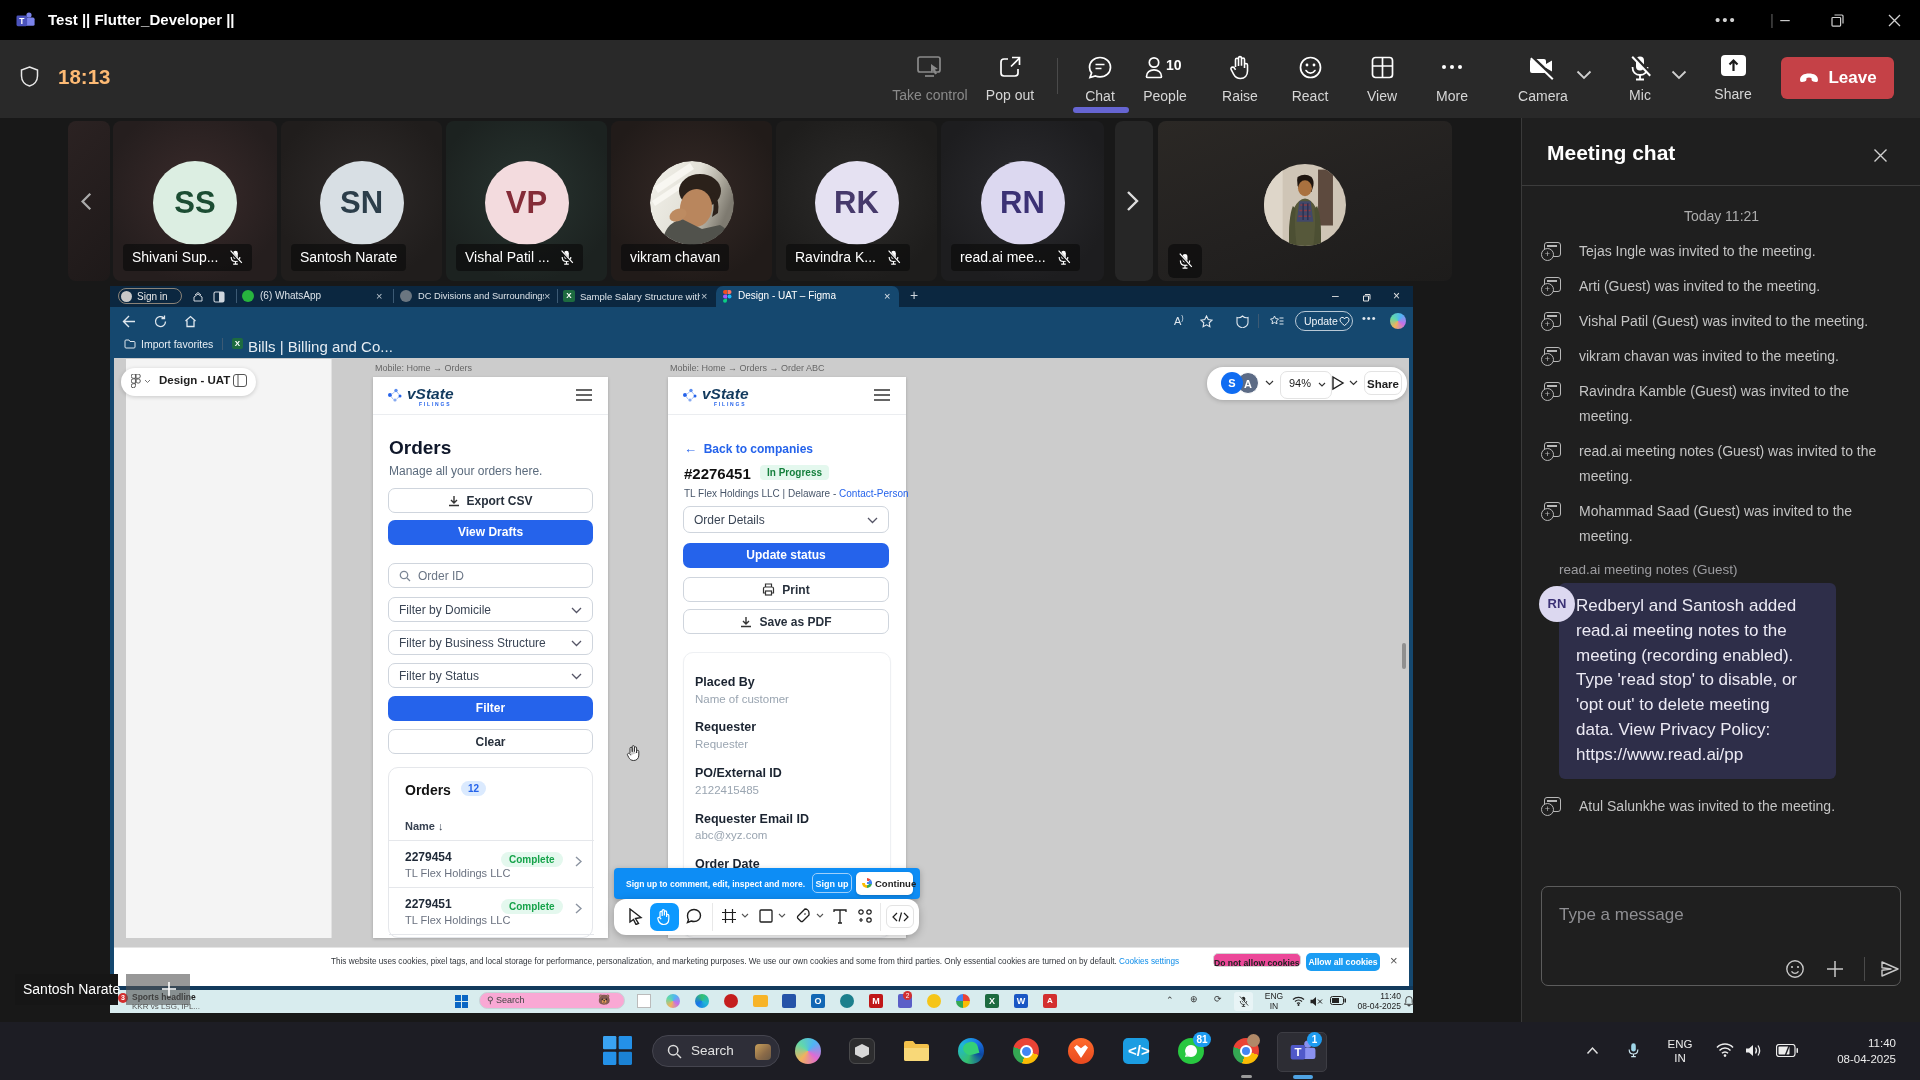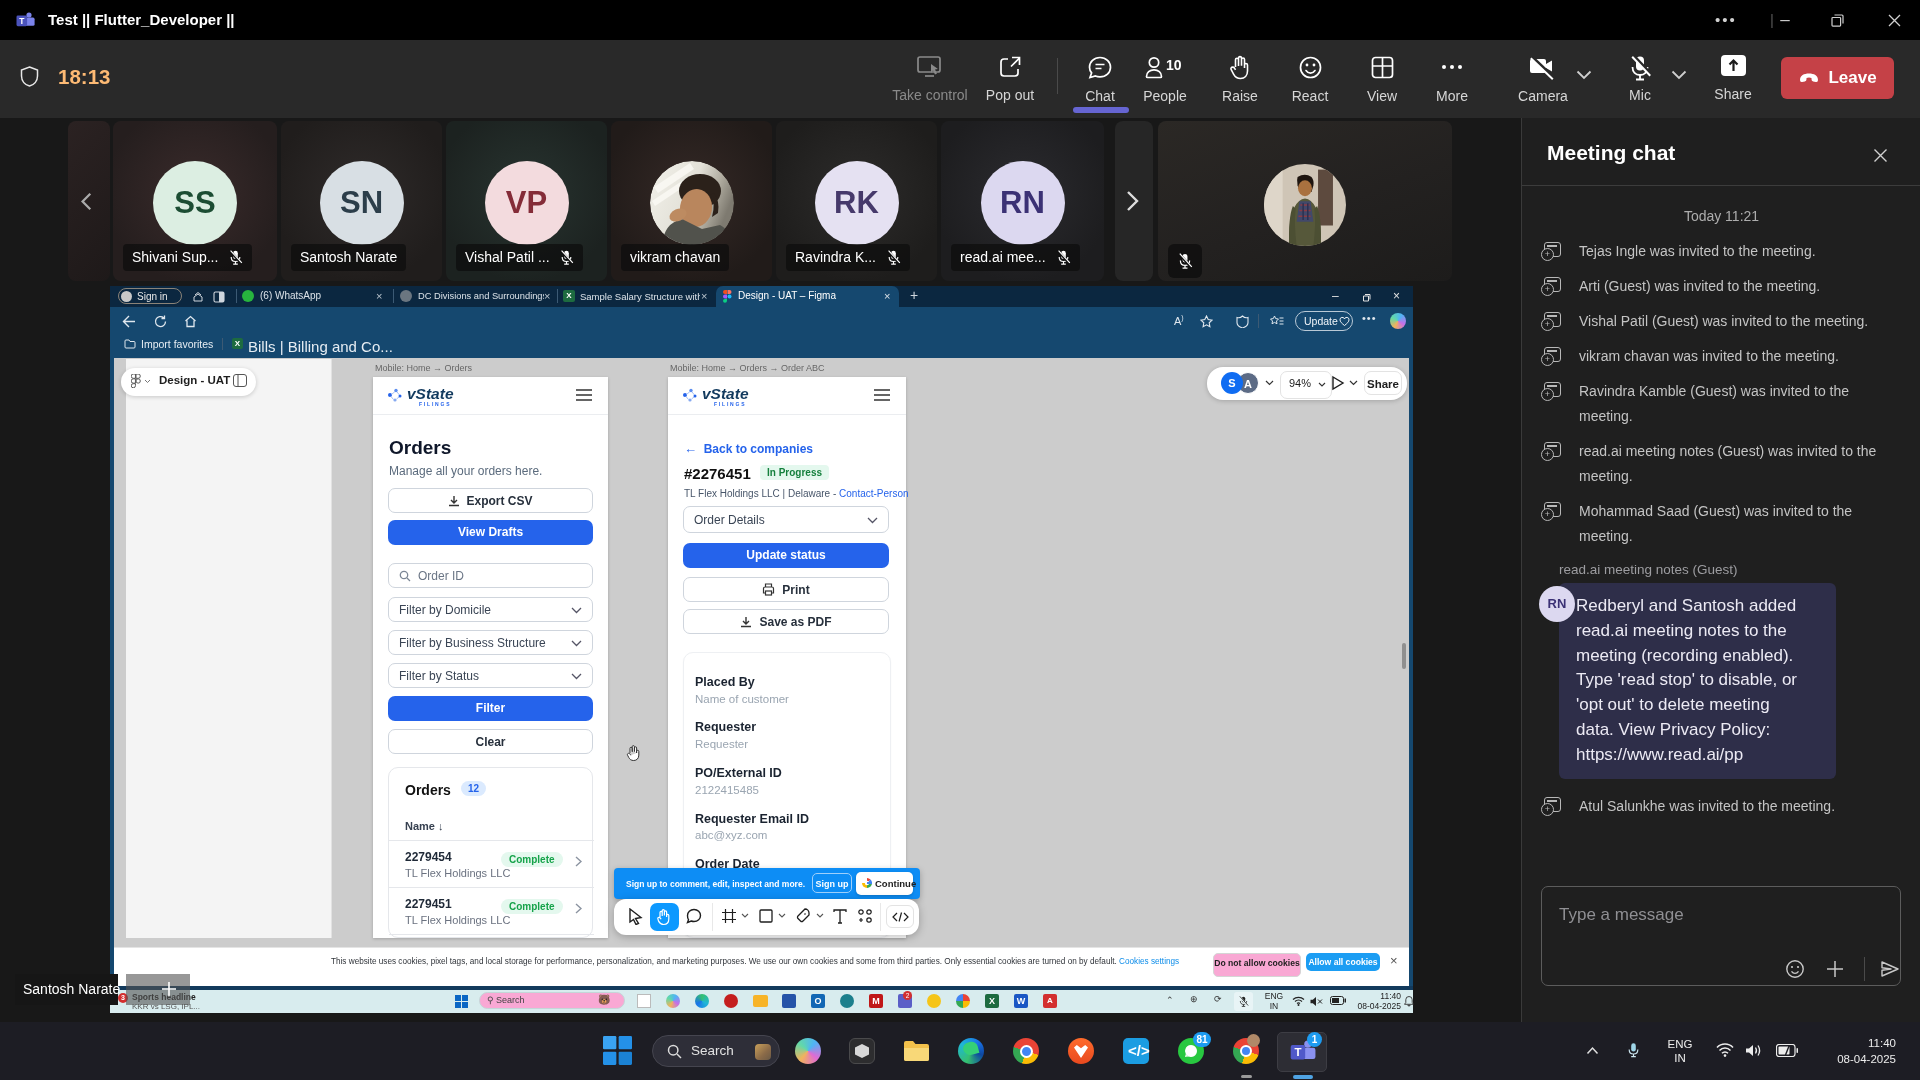--- a/index.html
+++ b/index.html
@@ -584,21 +584,21 @@
       </div>
       <div class="abs" style="left:1288px;top:285px;width:4px;height:26px;background:#8f8f8f;border-radius:2px"></div>
 
       <svg class="abs" style="left:512px;top:387px" width="16" height="17" viewBox="0 0 16 17">
           <path d="M4 8 V3.5 q0-1.2 1.1-1.2 t1.1 1.2 V7 M6.2 6.5 V1.8 q0-1.2 1.1-1.2 t1.1 1.2 V6.5 M8.4 6.6 V3 q0-1.2 1.1-1.2 t1.1 1.2 V8 M10.6 8 v-1.6 q0-1.1 1-1.1 q1.2 0 1.2 1.2 v3.6 c0 3.3-2 5.4-5.1 5.4 -2.6 0-3.9-1.1-5-3.1 L1.6 10.2 c-0.6-1 0.1-1.9 1-1.9 0.6 0 1 0.2 1.4 0.8 l0.7 1.2" fill="#fff" stroke="#333" stroke-width="1"></path>
         </svg>
 
       <div class="abs" style="left:0;top:589px;width:1295px;height:39px;background:#fff;border-top:1px solid #e4e4e4">
         <span class="abs" style="left:217px;top:9px;font-size:8.2px;color:#30343a;white-space:nowrap">This website uses cookies, pixel tags, and local storage for performance, personalization, and marketing purposes. We use our own cookies and some from third parties. Only essential cookies are turned on by default. <span style="color:#0c8ce9">Cookies settings</span></span>
       </div>
-      <div class="abs" style="left:1099px;top:595px;width:88px;height:24px;border:1px solid #d5d5d5;border-radius:5px;background:#f9a8d4;font-size:8.6px;color:#222;text-align:center;line-height:18px;font-weight:600;white-space:nowrap;z-index:3">Do not allow cookies</div>
+      <div class="abs" style="left:1099px;top:595px;width:88px;height:14px;border:1px solid #d5d5d5;border-radius:5px;background:#ec4899;font-size:8.6px;color:#222;line-height:18px;font-weight:600;white-space:nowrap;z-index:3">Do not allow cookies</div>
       <div class="abs" style="left:1192px;top:595px;width:74px;height:18px;border-radius:5px;background:#1b9df3;font-size:8.6px;color:#fff;text-align:center;line-height:18px;font-weight:600;white-space:nowrap;z-index:3">Allow all cookies</div>
       <span class="abs" style="left:1276px;top:595px;font-size:13px;color:#555;z-index:3">×</span>
     </div>
 
     <div class="abs" style="left:0;top:72px;width:4px;height:628px;background:#15486f"></div>
     <div class="abs" style="left:1299px;top:72px;width:4px;height:628px;background:#15486f"></div>
 
     <div class="abs" style="left:0;top:700px;width:1303px;height:4px;background:#123a5c"></div>
 
     <div class="abs" style="left:0;top:704px;width:1303px;height:23px;background:#d8ecee">

